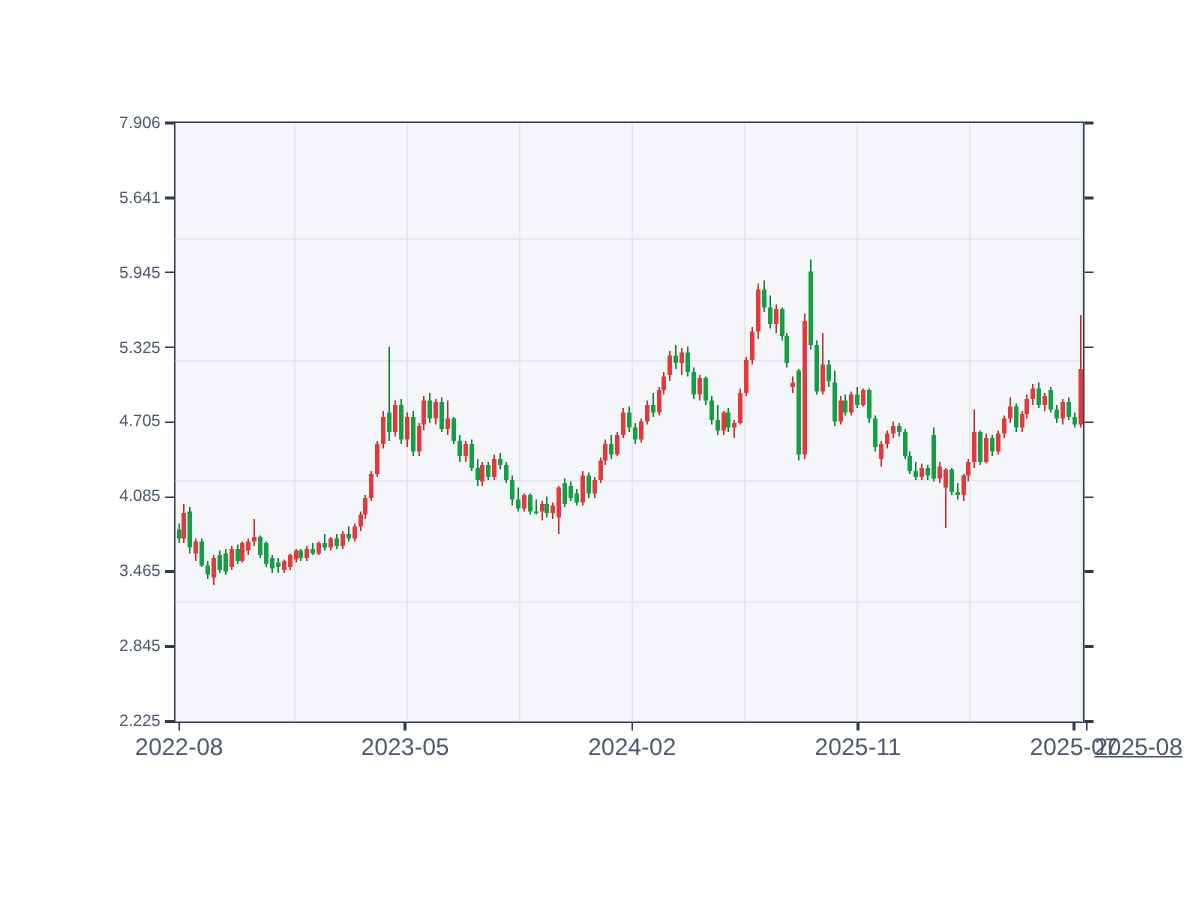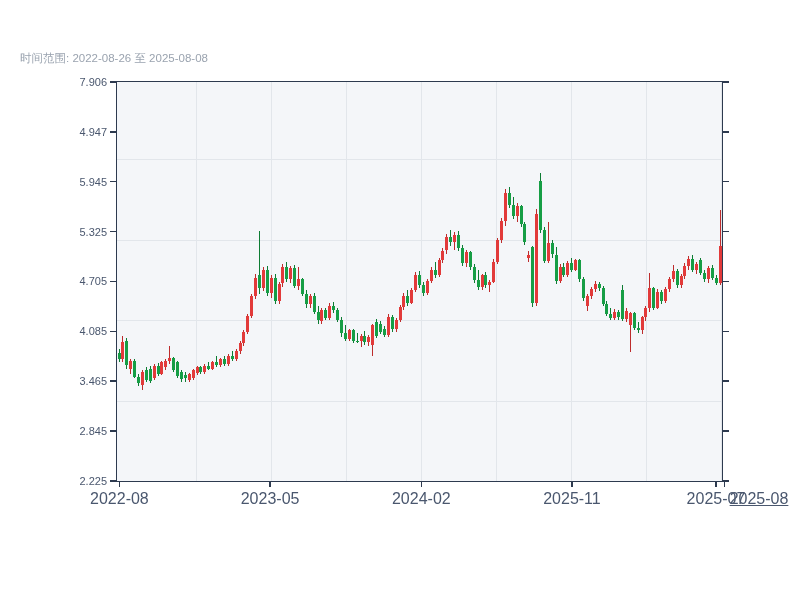--- a/index.html
+++ b/index.html
@@ -23,38 +23,37 @@
   .ytick-label{position:absolute;right:calc(100% + 10px);font-size:11px;color:#4a576e;line-height:14px;white-space:nowrap;}
   .ytick-mark{position:absolute;right:calc(100% + 1px);width:6px;height:1.5px;background:#2d3a4f;}
   .ytick-mark-r{position:absolute;left:calc(100% + 1px);width:6px;height:1.5px;background:#2d3a4f;}
   .xtick-label{position:absolute;top:calc(100% + 9px);transform:translateX(-50%);font-size:16px;color:#4a576e;white-space:nowrap;}
   .xtick-mark{position:absolute;top:calc(100% + 1px);width:1.5px;height:5px;background:#2d3a4f;}
 </style>
 </head>
 <body>
 
 <div id="screen">
-  <div class="chart-subtitle">时间范围: 2022-08-26 至 2025-08-08</div>
   <div class="plot">
       <div class="gl-h" style="top: 77.2px;"></div>
       <div class="gl-h" style="top: 157.6px;"></div>
       <div class="gl-h" style="top: 238.1px;"></div>
       <div class="gl-h" style="top: 318.5px;"></div>
       <div class="gl-v" style="left: 79.3px;"></div>
       <div class="gl-v" style="left: 153.7px;"></div>
       <div class="gl-v" style="left: 228.7px;"></div>
       <div class="gl-v" style="left: 303.7px;"></div>
       <div class="gl-v" style="left: 378.7px;"></div>
       <div class="gl-v" style="left: 453.8px;"></div>
       <div class="gl-v" style="left: 528.8px;"></div>
       <div class="gl-v" style="left: 603.8px;"></div>
       <div class="ytick-label" style="top: -7px;">7.906</div>
       <div class="ytick-mark" style="top: -0.75px;"></div>
       <div class="ytick-mark-r" style="top: -0.75px;"></div>
-      <div class="ytick-label" style="top: 42.8046px;">4.947</div>
+      <div class="ytick-label" style="top: 42.8046px;">5.641</div>
       <div class="ytick-mark" style="top: 49.0546px;"></div>
       <div class="ytick-mark-r" style="top: 49.0546px;"></div>
       <div class="ytick-label" style="top: 92.6897px;">5.945</div>
       <div class="ytick-mark" style="top: 98.9397px;"></div>
       <div class="ytick-mark-r" style="top: 98.9397px;"></div>
       <div class="ytick-label" style="top: 142.575px; padding-left: 48px;">5.325</div>
       <div class="ytick-mark" style="top: 148.825px;"></div>
       <div class="ytick-mark-r" style="top: 148.825px;"></div>
       <div class="ytick-label" style="top: 192.46px;">4.705</div>
       <div class="ytick-mark" style="top: 198.71px;"></div>

